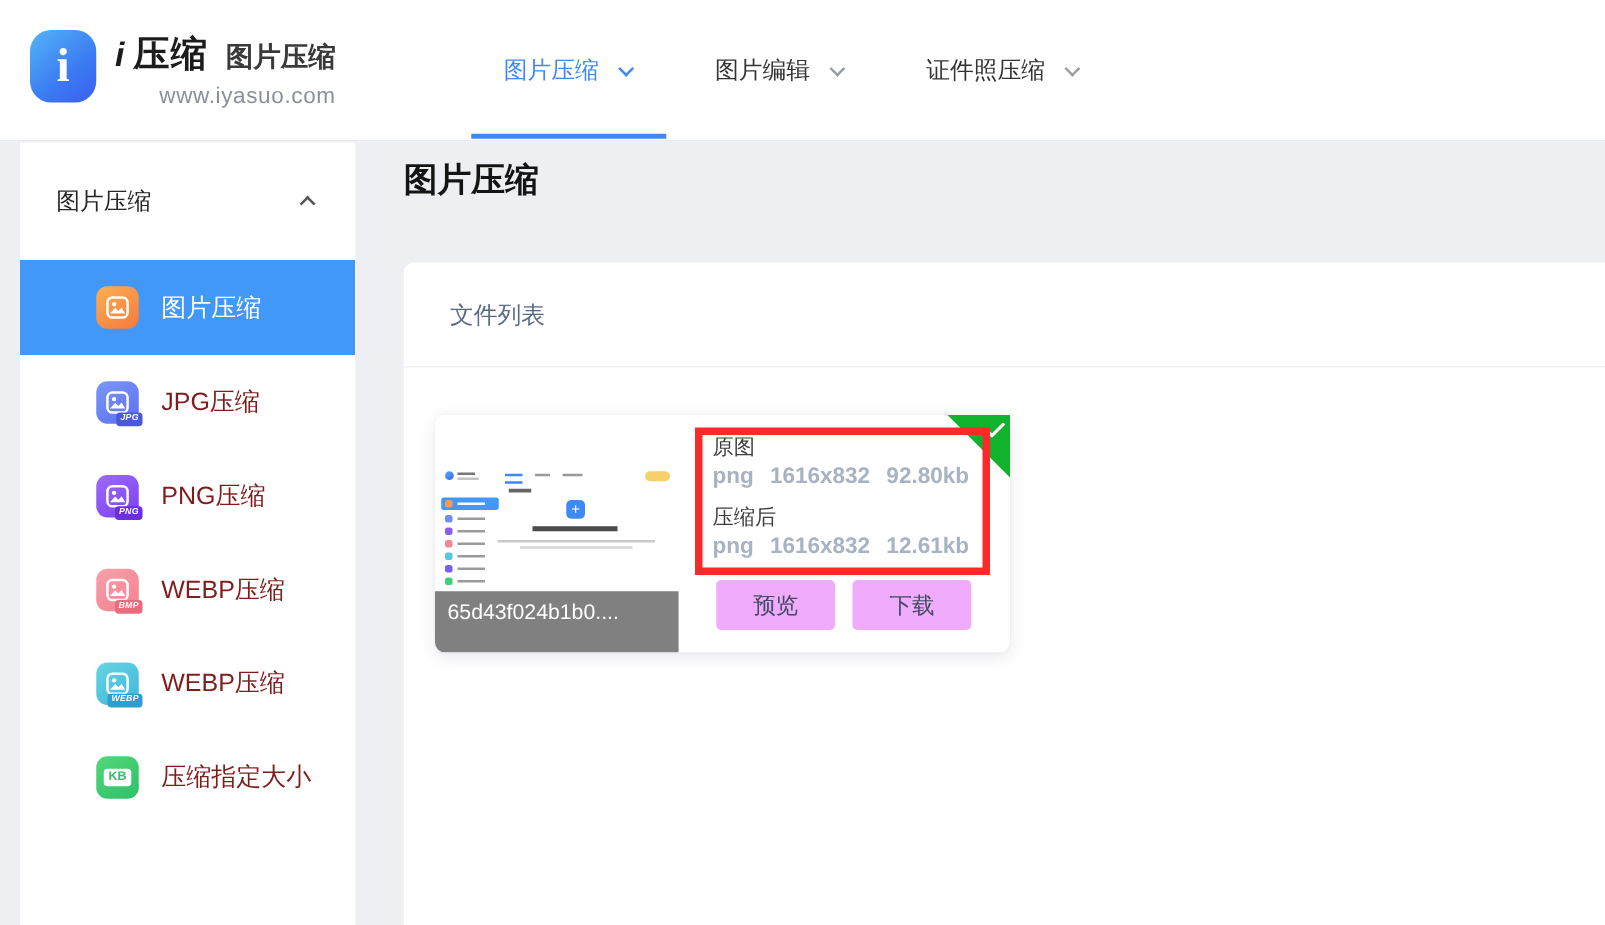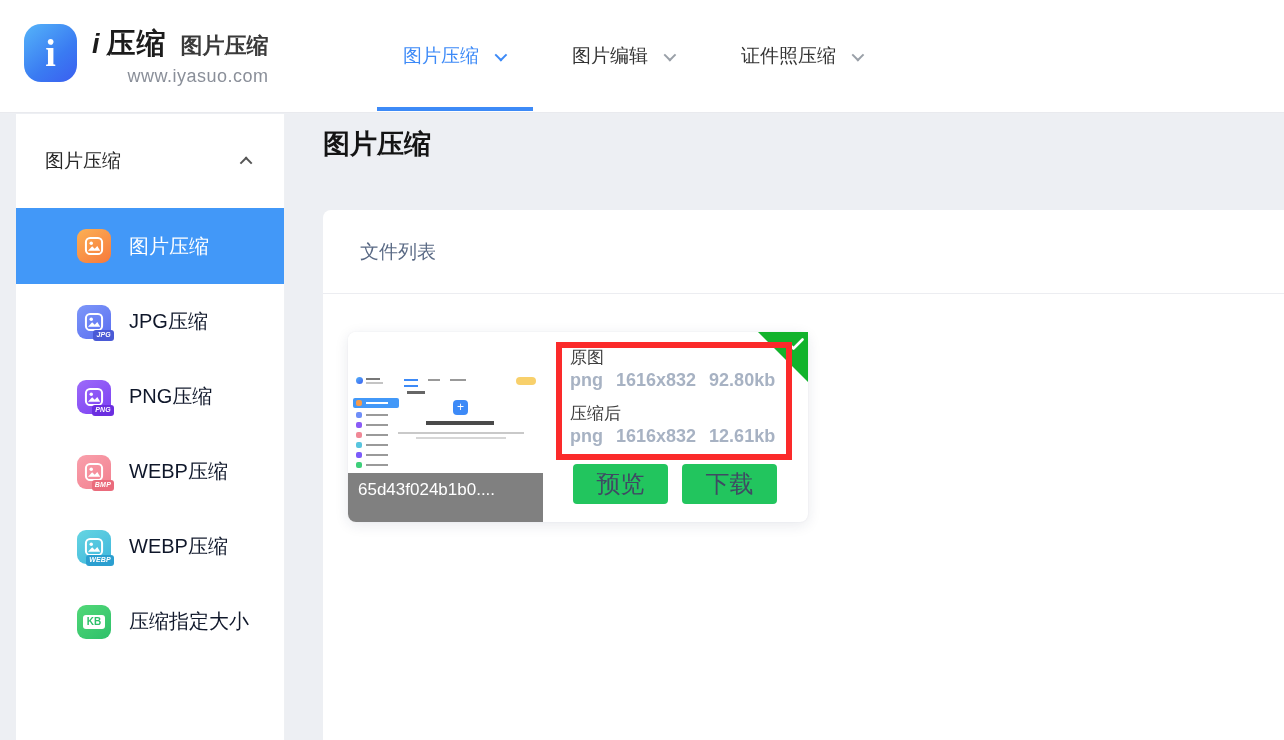--- a/index.html
+++ b/index.html
@@ -29,21 +29,21 @@
   .nav-item.active .chev { border-color:#3d8af7; }
   .nav-underline { position:absolute; left:377px; bottom:1px; width:156px; height:4px; background:#3d8af7; }
 
   
   .sidebar { position:absolute; left:16px; top:114px; width:269px; height:626px; background:#fff; border-right:1px solid #eef0f3; z-index:4; }
   .side-head { height:94px; display:flex; align-items:center; justify-content:space-between; padding:0 32px 0 29px; cursor:pointer; }
   .side-head .t { font-size:19px; color:#262626; }
   .side-item { height:75px; display:flex; align-items:center; padding-left:61px; cursor:pointer; }
   .side-item.active { background:#4298f8; height:76px; }
   .side-item.active .s-label { color:#fff; }
-  .s-label { font-size:20px; color:#0f172a; margin-left:18px; }
+  .s-label { font-size:20px; color:#7f1d1d; margin-left:18px; }
   .s-icon { position:relative; width:34px; height:34px; border-radius:9px; flex:0 0 34px; display:flex; align-items:center; justify-content:center; }
   .s-icon svg { width:22px; height:22px; }
   .ic-orange { background:linear-gradient(145deg,#fbb054,#f7793c); }
   .ic-blue   { background:linear-gradient(145deg,#7d97f9,#5a6ef0); }
   .ic-purple { background:linear-gradient(145deg,#9d6bf9,#7b3ff2); }
   .ic-pink   { background:linear-gradient(145deg,#f9a0ac,#f2808f); }
   .ic-teal   { background:linear-gradient(145deg,#66d5e2,#3fb6dc); }
   .ic-violet { background:linear-gradient(145deg,#8f6bfa,#7248f5); }
   .ic-green  { background:linear-gradient(145deg,#52d878,#2ec06a); }
   .s-badge { position:absolute; right:-3px; bottom:-2px; color:#fff; font-size:7px; font-weight:bold;
@@ -89,22 +89,22 @@
   .m-plus { left:103px; top:26px; width:15px; height:15px; border-radius:4px; background:#3d8af7; color:#fff;
     font-size:12px; line-height:14px; text-align:center; }
   .m-t1 { left:76px; top:47px; width:68px; height:4px; background:#4a4a4a; }
   .m-t2 { left:48px; top:58px; width:126px; height:2px; background:#c9c9c9; }
   .m-t3 { left:66px; top:63px; width:90px; height:2px; background:#d6d6d6; }
 
   .finfo { position:absolute; left:222px; top:14px; z-index:1; }
   .ilabel { font-size:17px; color:#3e3e3e; line-height:23px; }
   .ival { font-size:18px; color:#a7b2c3; line-height:23px; margin-bottom:10px;font-weight:bold; }
   .ival span { margin-right:13px; }
-  .act { position:absolute; top:132px; width:95px; height:40px; background:#22c55e; border:none; border-radius:4px;
-    font-family:inherit; font-size:24px; color:#3f4a63; cursor:pointer; }
+  .act { position:absolute; top:132px; width:95px; height:40px; background:#f0abfc; border:none; border-radius:4px;
+    font-family:inherit; font-size:18px; color:#3f4a63; cursor:pointer; }
   .act.preview { left:225px; } .act.download { left:334px; }
 </style>
 </head>
 <body>
 
 <header class="hdr">
   <div class="logo">
     <div class="logo-icon">
         <span>i</span>
       </div>

